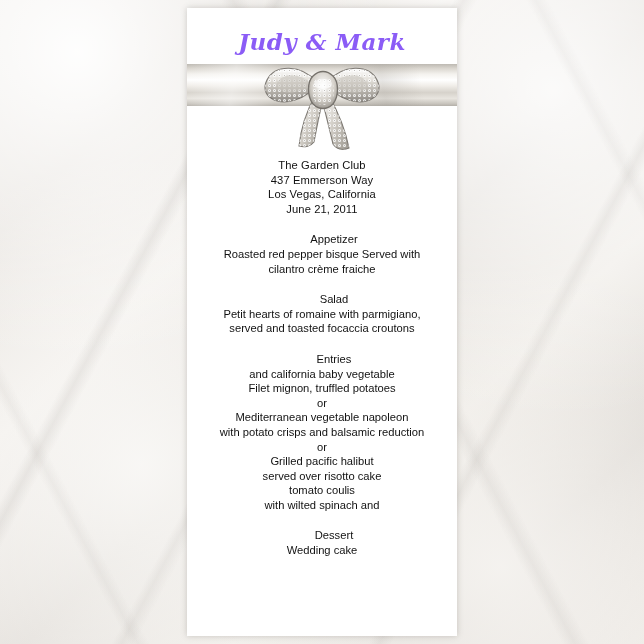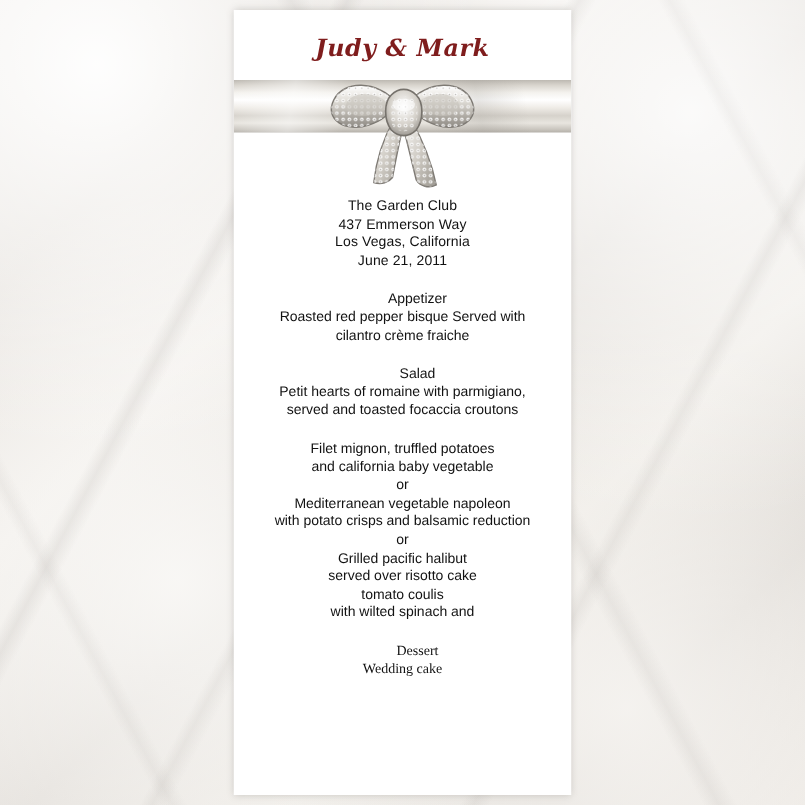--- a/index.html
+++ b/index.html
@@ -49,23 +49,23 @@
   
   #names {
     position: absolute;
     top: 20px;
     left: 0;
     width: 100%;
     text-align: center;
     font-family: "DejaVu Serif", serif;
     font-style: italic;
     font-weight: bold;
-    font-size: 19px;
+    font-size: 23px;
     letter-spacing: 0.5px;
-    color: #7f1d1d;
+    color: #8b5cf6;
   }
 
   
   #ribbon {
     position: absolute;
     top: 56px;
     left: 0;
     width: 100%;
     height: 42px;
     background:
@@ -104,21 +104,21 @@
     position: absolute;
     top: 150px;
     left: 0;
     width: 100%;
     text-align: center;
     color: #111111;
     font-size: 11.2px;
     line-height: 14.6px;
   }
   .blk { margin-bottom: 16px; }
-  .blk:last-child { margin-bottom: 12px; font-family: Liberation Serif, serif; }
+  .blk:last-child { margin-bottom: 12px; }
   .hdr { font-size: 11.2px; padding-left: 24px; }
   .ln { font-size: 11.2px; white-space: nowrap; }
   .venue .ln { letter-spacing: 0.1px; }
 </style>
 </head>
 <body>
 
 <div id="backdrop"></div>
 
 <div id="card">
@@ -186,22 +186,23 @@
       <div class="ln">cilantro crème fraiche</div>
     </div>
 
     <div class="blk">
       <div class="hdr">Salad</div>
       <div class="ln">Petit hearts of romaine with parmigiano,</div>
       <div class="ln">served and toasted focaccia croutons</div>
     </div>
 
     <div class="blk">
+      <div class="hdr">Entries</div>
+      <div class="ln">and california baby vegetable</div>
       <div class="ln">Filet mignon, truffled potatoes</div>
-      <div class="ln">and california baby vegetable</div>
       <div class="ln">or</div>
       <div class="ln">Mediterranean vegetable napoleon</div>
       <div class="ln">with potato crisps and balsamic reduction</div>
       <div class="ln">or</div>
       <div class="ln">Grilled pacific halibut</div>
       <div class="ln">served over risotto cake</div>
       <div class="ln">tomato coulis</div>
       <div class="ln">with wilted spinach and</div>
     </div>
 

